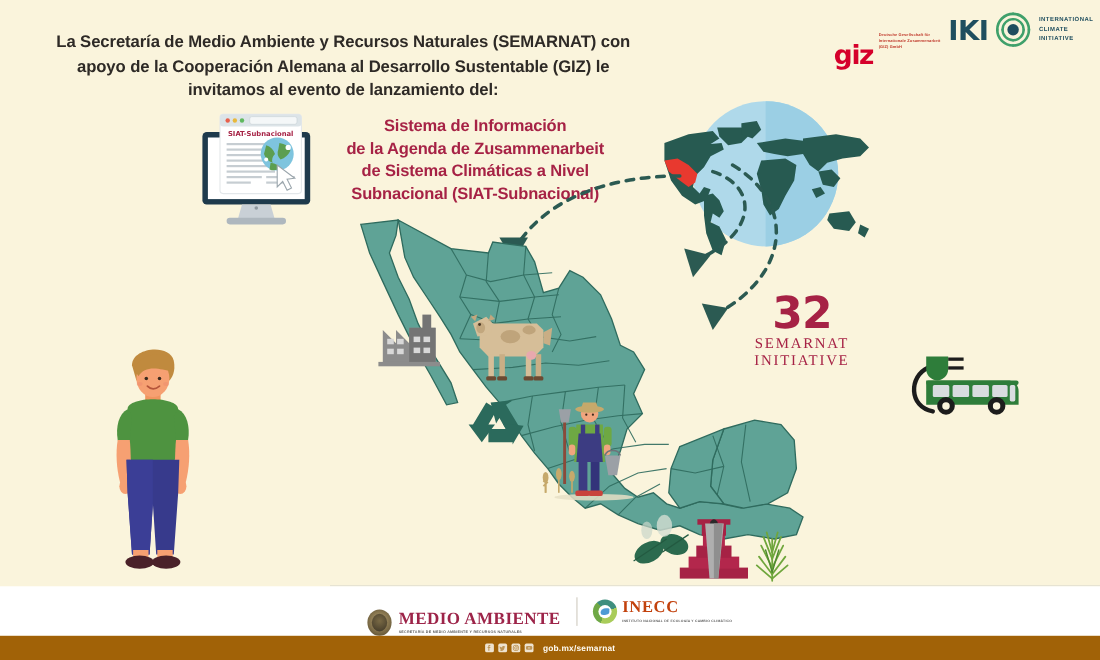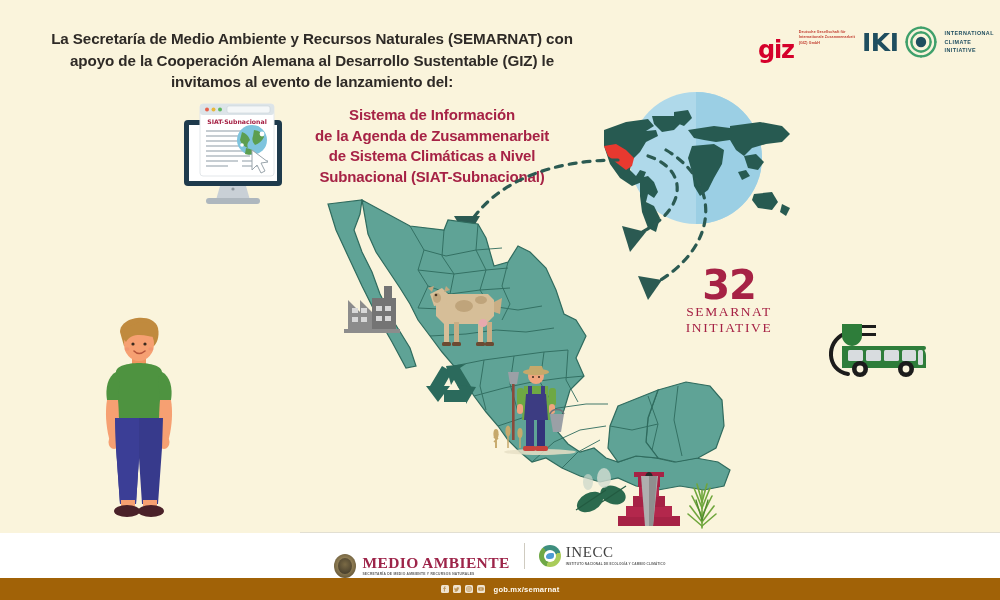--- a/index.html
+++ b/index.html
@@ -33,21 +33,21 @@
     font-size:24px; font-weight:800; color:#D5002B;
     letter-spacing:-1.2px; line-height:1;margin-top:24px;
   }
   .giz-tag {
     font-size:3.6px; line-height:1.48; color:#C0392B;
     font-weight:700; width:62px; letter-spacing:0.1px;
   }
 
   
   .iki-logo {
-    position:absolute; left:862px; top:25px;
+    position:absolute; left:862px; top:10px;
     display:flex; align-items:center; gap:6px;
   }
   .iki-mark {
     font-family:"DejaVu Sans", sans-serif;
     font-size:25px; font-weight:800; color:#1F4E5F;
     letter-spacing:-0.5px; line-height:1;
   }
   .iki-tag {
     font-size:5.4px; line-height:1.62; color:#1F4E5F;
     font-weight:700; letter-spacing:0.45px;
@@ -116,21 +116,21 @@
   .inecc-mark::after {
     content:""; position:absolute; left:5px; top:5px; width:12px; height:12px;
     border-radius:50%; background:#fff;
   }
   .inecc-mark::before {
     content:""; position:absolute; left:7px; top:8px; width:8px; height:6px;
     background:#4E9BD4; border-radius:60% 20% 50% 30%; z-index:2;
   }
   .inecc-text .i-title {
     font-family:"Liberation Serif", serif;
-    font-size:15px; font-weight:400; color:#404040; letter-spacing:0.6px;
+    font-size:15px; font-weight:700; color:#c2410c; letter-spacing:0.6px;
     line-height:1.05;
   }
   .inecc-text .i-sub {
     font-size:3.1px; color:#5b5b5b; line-height:1.35; letter-spacing:0.2px;
     margin-top:1px; font-weight:700;
   }
 
   .footer-bar {
     position:absolute; left:0; bottom:0; width:1000px; height:22px;
     background:#a16207;

